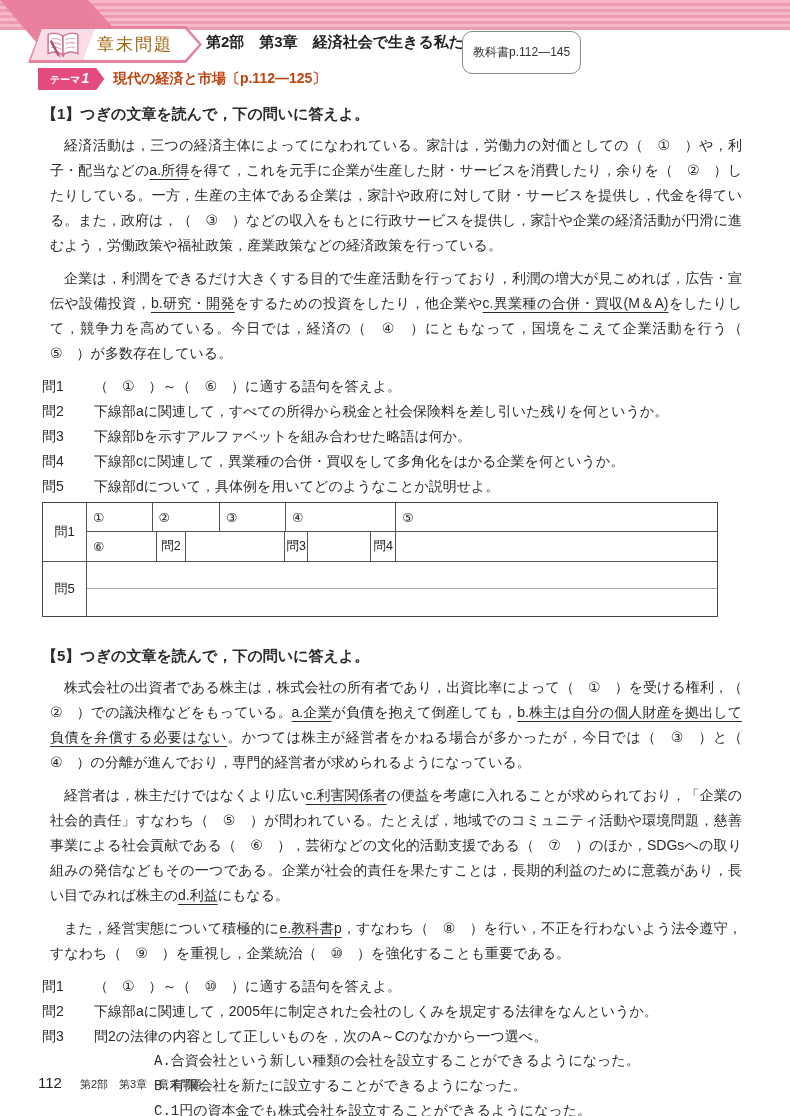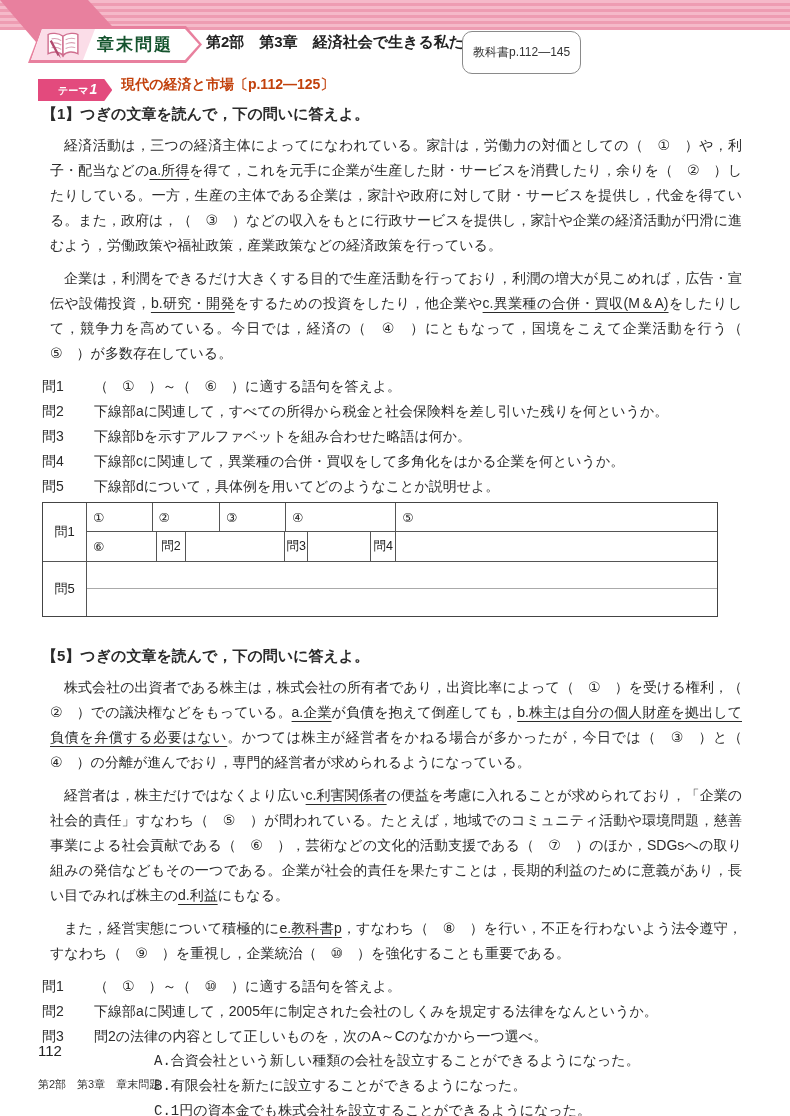--- a/index.html
+++ b/index.html
@@ -13,29 +13,29 @@
   .diag{position:absolute;top:0;left:0;width:160px;height:63px;background:#e8809e;
     clip-path:polygon(0 0,88px 0,146px 63px,54px 63px);}
   .banner{position:absolute;left:28px;top:26px;width:174px;height:37px;background:#e8809e;z-index:2;
     clip-path:polygon(14px 0,calc(100% - 16px) 0,100% 50%,calc(100% - 16px) 100%,0 100%);}
   .banner-inner{position:absolute;left:3px;top:3px;right:3px;bottom:3px;background:#fff;
     clip-path:polygon(11px 0,calc(100% - 14px) 0,100% 50%,calc(100% - 14px) 100%,0 100%);
     display:flex;align-items:center;}
   .banner-pink{position:absolute;left:0;top:0;width:64px;height:100%;background:#fbdde8;
     clip-path:polygon(11px 0,64px 0,52px 100%,0 100%);}
   .banner-icon{position:relative;margin-left:14px;width:36px;height:28px;flex:0 0 auto;}
-  .banner-label{position:relative;flex:1;text-align:center;font-size:17px;font-weight:bold;
-    letter-spacing:2px;color:#14532d;padding-right:10px;}
+  .banner-label{position:relative;flex:1;text-align:center;font-size:17px;font-weight:normal;
+    letter-spacing:2px;color:#a16207;padding-right:10px;}
   .chapter-title{position:absolute;left:206px;top:33px;font-size:15px;font-weight:bold;color:#222;z-index:2;}
   .tb-badge{position:absolute;left:462px;top:31px;border:1.2px solid #8a8a8a;border-radius:10px;
     padding:12px 10px;font-size:12px;color:#333;background:#fff;z-index:2;}
   .theme-row{position:absolute;left:38px;top:68px;display:flex;align-items:center;gap:9px;z-index:2;}
   .theme-badge{background:#e34a7d;color:#fff;font-weight:bold;
     clip-path:polygon(0 0,calc(100% - 8px) 0,100% 50%,calc(100% - 8px) 100%,0 100%);
-    padding:3px 15px 3px 20px;display:inline-flex;align-items:baseline;gap:1px;line-height:14px;margin-top:11px;}
+    padding:3px 15px 3px 12px;display:inline-flex;align-items:baseline;gap:1px;line-height:14px;}
   .theme-badge .sm{font-size:10px;}
   .theme-badge .num{font-size:14px;font-style:italic;}
   .theme-title{font-size:14px;font-weight:bold;color:#c2410c;}
 
   
   .main{padding:6px 40px 0 42px;}
   .sec-heading{font-size:15px;font-weight:bold;line-height:23px;margin:0;}
   .para{margin:8px;font-size:14px;line-height:25px;text-indent:1em;text-align:justify;}
   .u{text-decoration:underline;text-underline-offset:4px;text-decoration-thickness:1px;}
   .qlist{margin:0;}
@@ -58,21 +58,21 @@
   .at-cell,.at-qcell{border-right:1px solid #555;display:flex;align-items:center;}
   .at-cell.last,.at-qcell.last{border-right:none;}
   .at-cell .num{font-size:12.5px;padding-left:6px;color:#222;}
   .at-qcell{justify-content:center;font-size:12.5px;white-space:nowrap;color:#222;}
   .w1a{width:10.4%}.w1b{width:10.7%}.w1c{width:10.5%}.w1d{width:17.5%}.w1e{flex:1}
   .w2a{width:11.1%}.w2b{width:4.6%}.w2c{width:15.8%}.w2d{width:3.6%}.w2e{width:10.0%}.w2f{width:4.0%}.w2g{flex:1}
   .at-line{height:27px;}
   .at-line.first{border-bottom:1px solid #aaa;}
 
   
-  .footer{position:absolute;left:38px;bottom:24px;display:flex;align-items:baseline;gap:18px;flex-direction:column;}
+  .footer{position:absolute;left:38px;bottom:24px;display:flex;align-items:baseline;gap:18px;}
   .page-num{font-size:15px;color:#222;}
   .footer-text{font-size:11px;color:#333;}
 </style>
 </head>
 <body>
 
 <div class="header">
   <div class="stripes"></div>
   <div class="diag"></div>
   <div class="banner">

